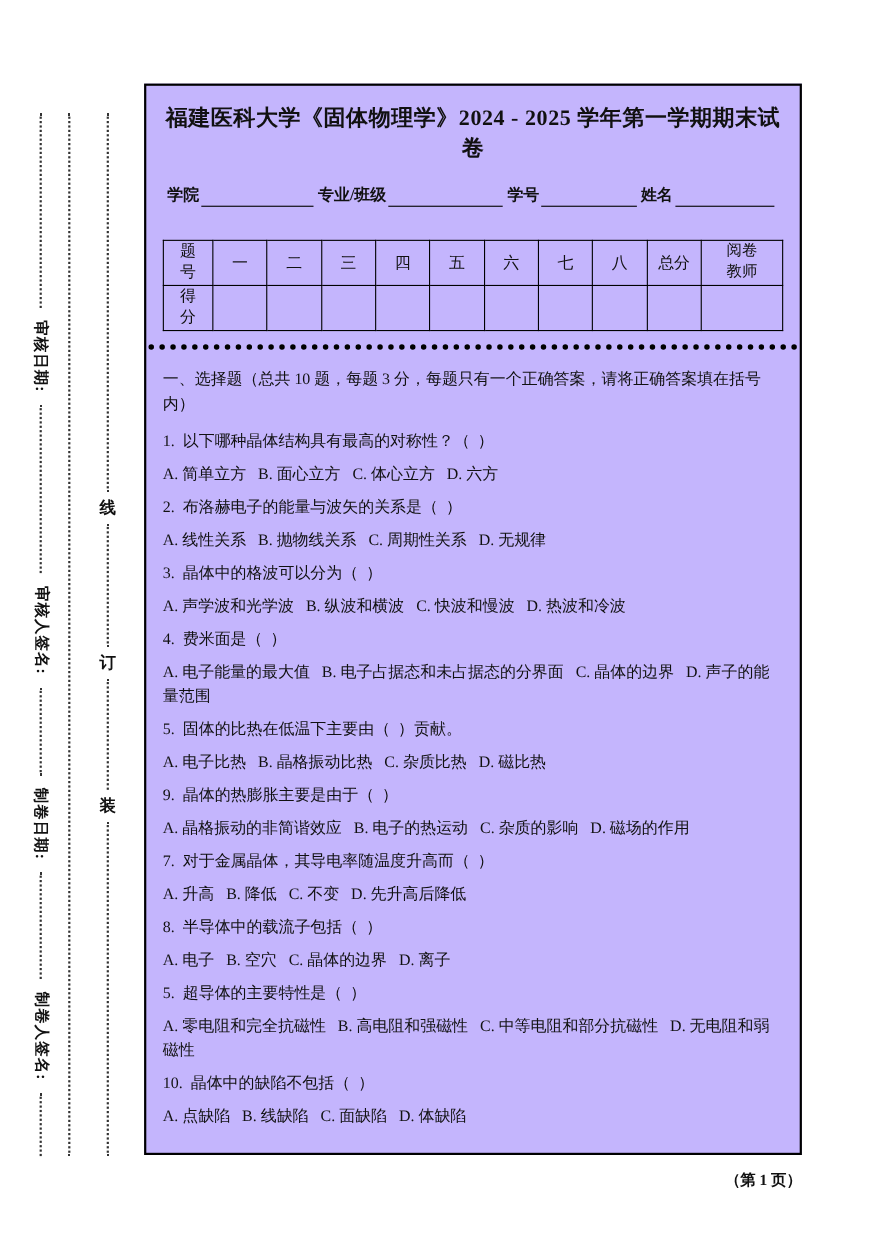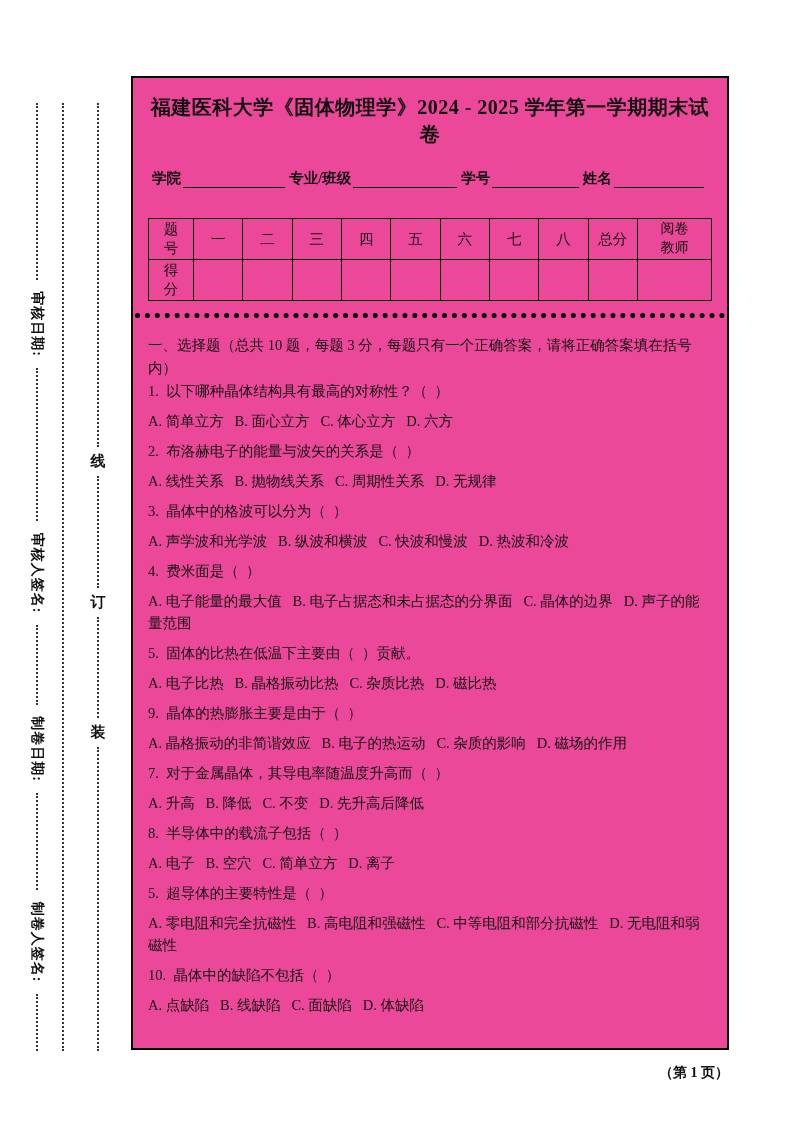--- a/index.html
+++ b/index.html
@@ -28,38 +28,38 @@
 
   .binding-col {
     position:absolute; left:86px; top:103px; width:24px; height:948px;
     display:flex; flex-direction:column; align-items:center;
   }
   .bind-char { flex:0 0 auto; font-size:15px; font-weight:bold; margin:5px 0; }
 
   
   .main-box {
     position:absolute; left:131px; top:76px; width:598px; height:974px;
-    border:2px solid #000; padding:0 15px; background:#ec4899;
+    border:2px solid #000; padding:0 15px; background:#c4b5fd;
   }
   .title { margin-top:16px; text-align:center; font-size:20px; font-weight:bold; letter-spacing:0.5px; }
 
   .header-line { display:flex; align-items:flex-end; margin-top:20px; font-size:14.5px; font-weight:bold; padding:0 4px;justify-content:flex-end; }
   .hf-label { flex:0 0 auto; line-height:20px; }
   .hf-blank { border-bottom:1.5px solid #000; height:20px; margin:0 4px 0 2px; }
   .b1{width:104px} .b2{width:106px} .b3{width:88px} .b4{width:92px}
 
   .score-table { width:100%; border-collapse:collapse; margin-top:30px; table-layout:fixed; }
   .score-table td { border:1.5px solid #000; height:41px; text-align:center; vertical-align:middle; font-size:14.5px; padding:1px; }
   .stack { display:inline-block; width:1.15em; word-break:break-all; line-height:1.3; text-align:center; }
   .grader-line { line-height:1.35; font-size:14px; }
 
   .dot-sep { margin:12px -13px 0; border-top:5px dotted #000; height:0; }
 
   .content { margin-top:16px; font-size:14.5px; }
-  .sec-heading { white-space:pre-wrap; line-height:23px; }
+  .sec-heading { white-space:pre-wrap; line-height:23px; margin-bottom:10px; }
   .q-line { white-space:pre-wrap; line-height:22px; margin-bottom:8px; }
 
   .footer { position:absolute; left:131px; top:1064px; width:598px; text-align:right; font-size:14px; font-weight:bold; }
 </style>
 </head>
 <body>
 
 <div class="page">
 
   <div class="audit-col">
@@ -184,21 +184,21 @@
       <div>
         <div class="q-line">9.  晶体的热膨胀主要是由于（  ）</div>
         <div class="q-line">A. 晶格振动的非简谐效应   B. 电子的热运动   C. 杂质的影响   D. 磁场的作用</div>
       </div>
       <div>
         <div class="q-line">7.  对于金属晶体，其导电率随温度升高而（  ）</div>
         <div class="q-line">A. 升高   B. 降低   C. 不变   D. 先升高后降低</div>
       </div>
       <div>
         <div class="q-line">8.  半导体中的载流子包括（  ）</div>
-        <div class="q-line">A. 电子   B. 空穴   C. 简单立方   D. 离子</div>
+        <div class="q-line">A. 电子   B. 空穴   C. 晶体的边界   D. 离子</div>
       </div>
       <div>
         <div class="q-line">5.  超导体的主要特性是（  ）</div>
         <div class="q-line">A. 零电阻和完全抗磁性   B. 高电阻和强磁性   C. 中等电阻和部分抗磁性   D. 无电阻和弱磁性</div>
       </div>
       <div>
         <div class="q-line">10.  晶体中的缺陷不包括（  ）</div>
         <div class="q-line">A. 点缺陷   B. 线缺陷   C. 面缺陷   D. 体缺陷</div>
       </div>
     </div>

